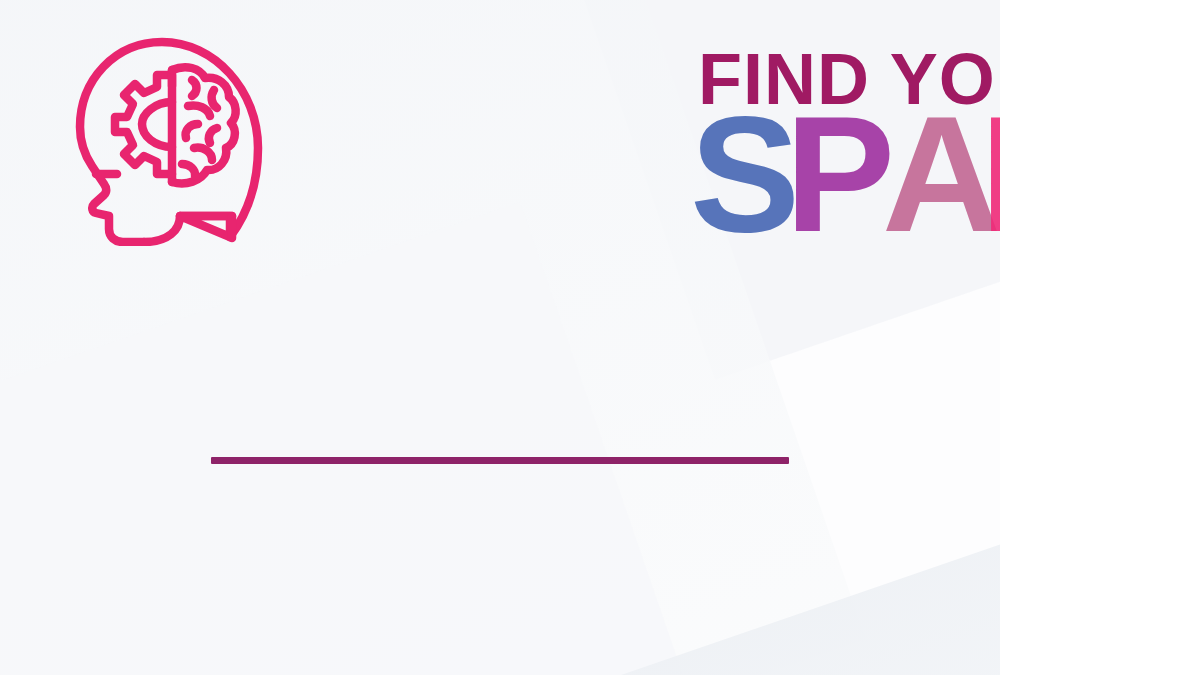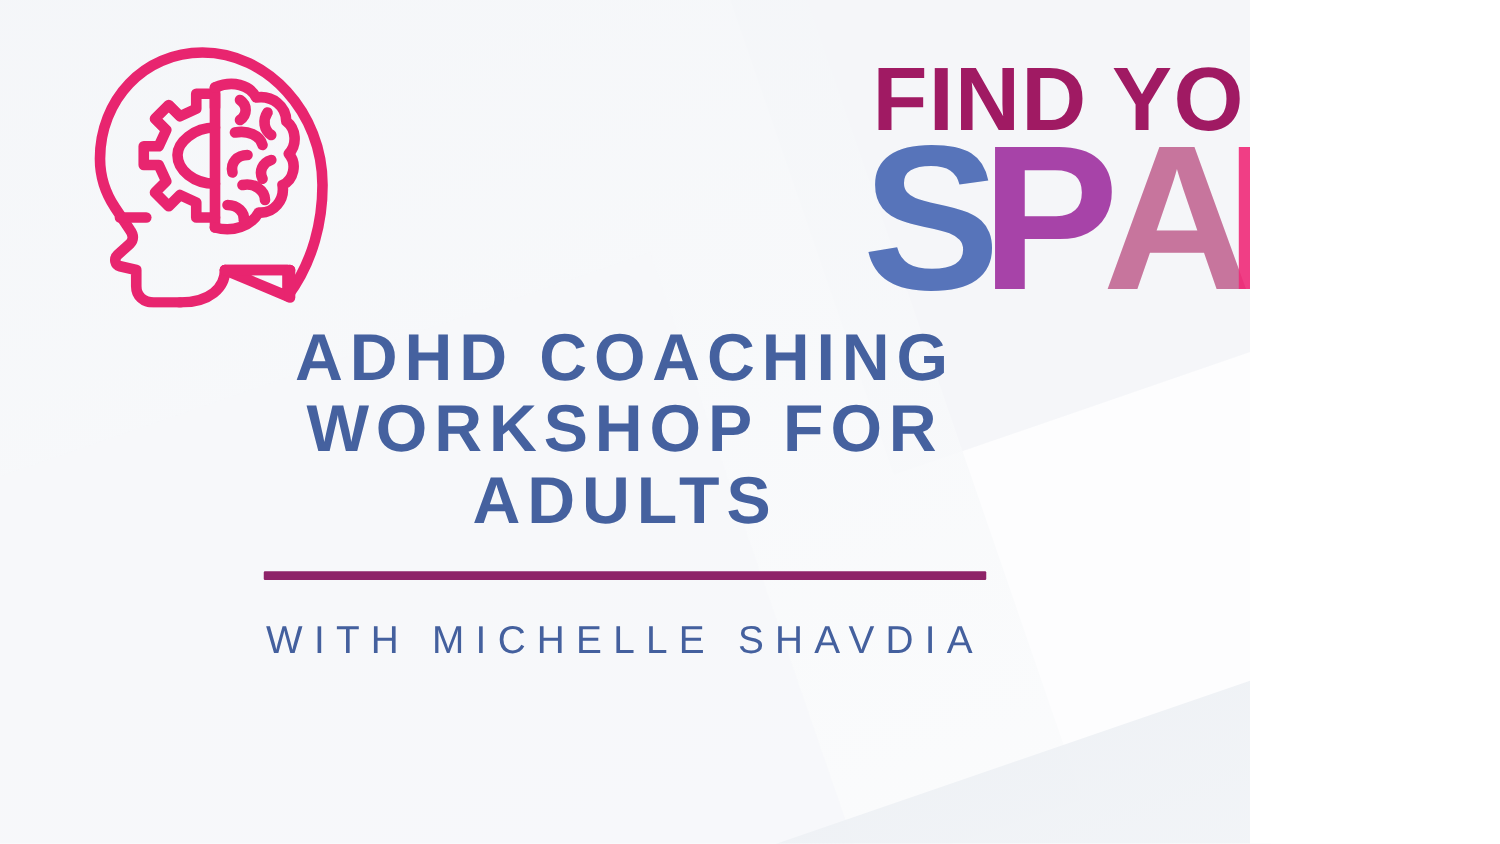--- a/index.html
+++ b/index.html
@@ -232,27 +232,19 @@
       <g font-family="Liberation Sans, DejaVu Sans, sans-serif" font-size="165" font-weight="700" letter-spacing="-10">
         <text x="0" y="205" fill="#4a69b5" fill-opacity="0.93">S</text>
         <text x="95" y="205" fill="#9c2a9c" fill-opacity="0.88">P</text>
         <text x="192" y="205" fill="#c0638f" fill-opacity="0.88">A</text>
         <text x="290" y="205" fill="#ef2a78" fill-opacity="0.90">R</text>
         <text x="378" y="205" fill="#f0904a" fill-opacity="0.90">K</text>
       </g>
     </svg>
   </div>
 
-  <div class="headline-block">
-    <h1 class="headline">ADHD COACHING
-WORKSHOP FOR
-ADULTS</h1>
-  </div>
 
   <div class="divider-wrap">
     <div class="divider"></div>
   </div>
 
-  <div class="byline-wrap">
-    <p class="byline">WITH MICHELLE SHAVDIA</p>
-  </div>
 
 </div>
 
 </body></html>

